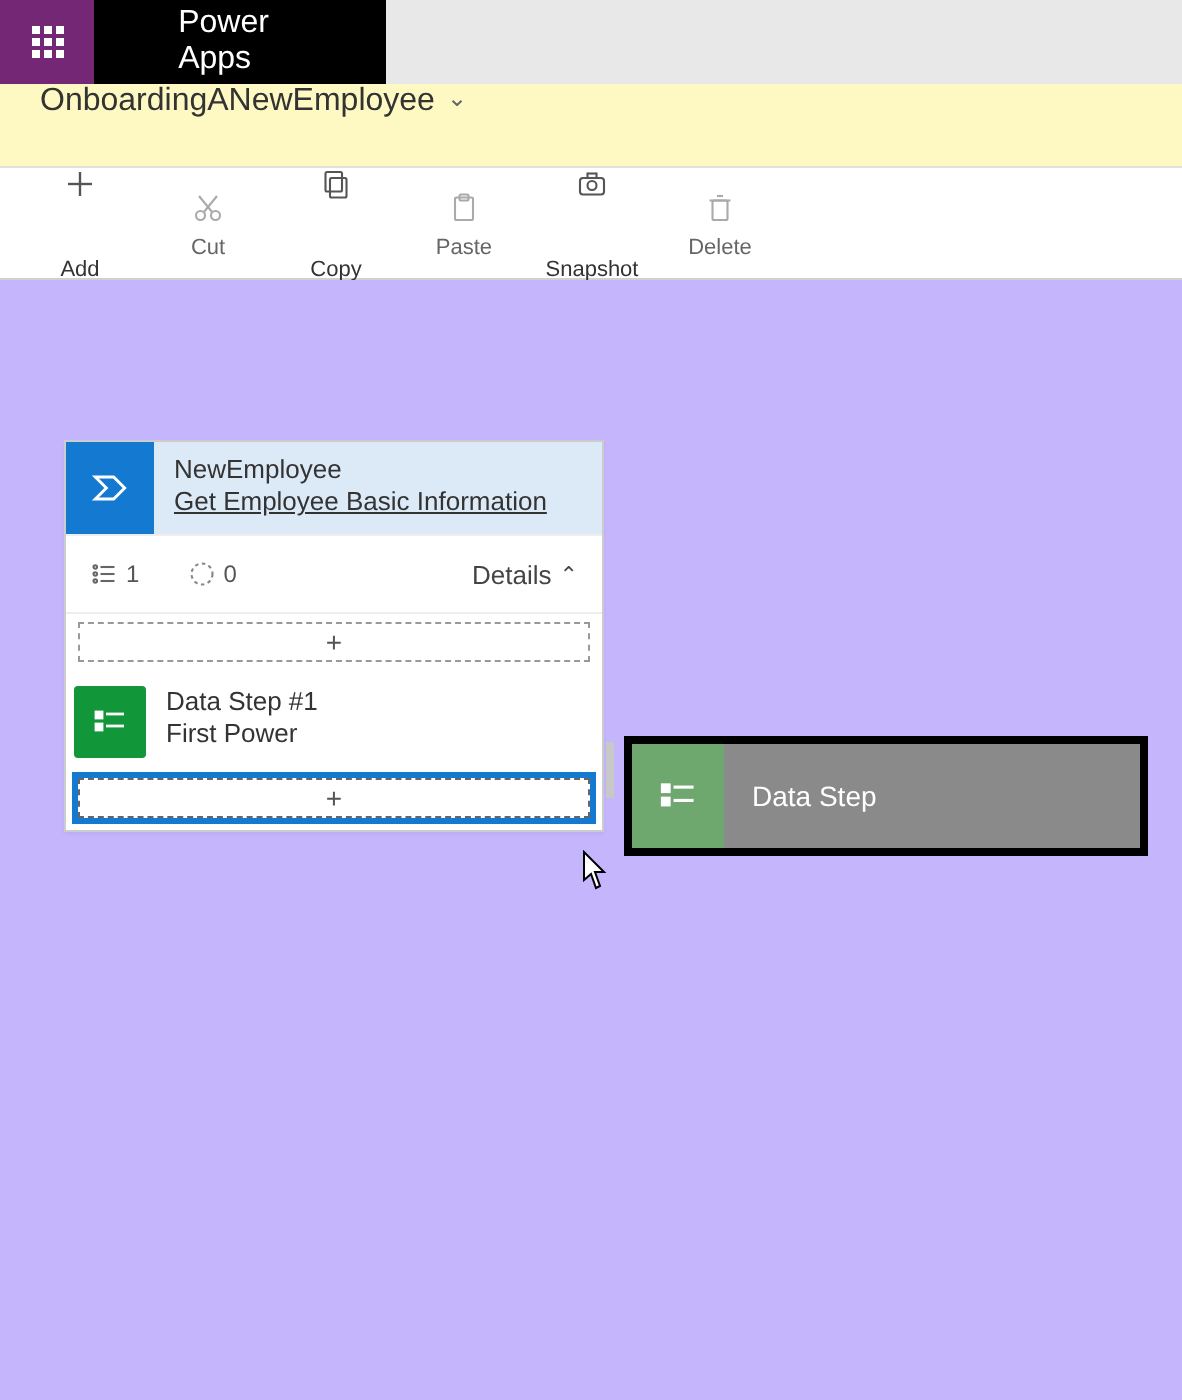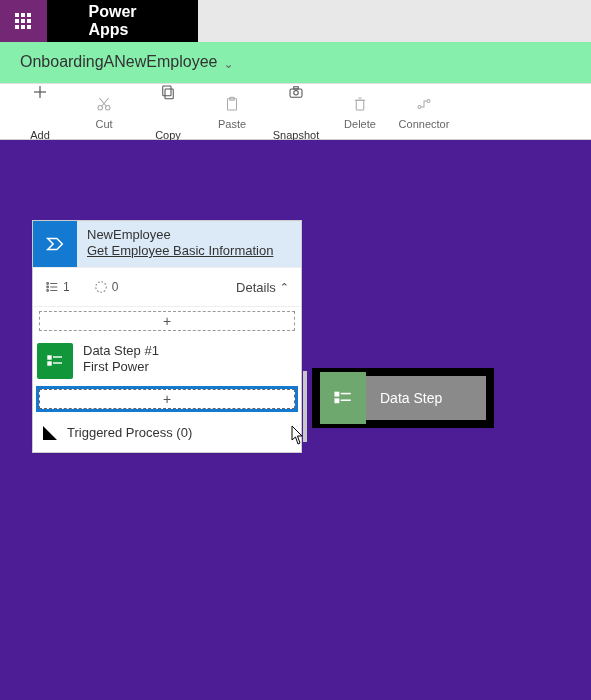--- a/index.html
+++ b/index.html
@@ -3,37 +3,37 @@
 <meta charset="utf-8">
 <style>
 * { box-sizing: border-box; margin: 0; padding: 0; font-family: "Segoe UI", Arial, sans-serif; }
 body { width: 591px; height: 700px; background: #e8e8e8; overflow: hidden; position: relative; }
 
 
 .topbar { height: 42px; background: #000; display: flex; align-items: center; color: #fff; }
 .waffle { width: 48px; height: 42px; background: #742774; display: flex; align-items: center; justify-content: center; }
 .waffle-grid { width: 16px; height: 16px; display: grid; grid-template-columns: repeat(3,4px); grid-template-rows: repeat(3,4px); gap: 2px; }
 .waffle-grid span { background: #fff; }
-.app-title { padding: 0 20px; font-size: 16px; font-weight: 700; color: #fff; margin-left: 22px; }
+.app-title { padding: 0 20px; font-size: 16px; font-weight: 400; color: #fff; margin-left: 22px; }
 .topbar-right { width: 406px; height: 42px; background: #e8e8e8; margin-left: auto; }
 
 
-.crumbbar { height: 42px; background: #86efac; display: flex; align-items: flex-end; padding: 12px 20px; border-bottom: 1px solid #e0e0e0; }
+.crumbbar { height: 42px; background: #fef9c3; display: flex; align-items: flex-start; padding: 0 20px; border-bottom: 1px solid #e0e0e0; }
 .crumb { font-size: 16px; color: #333; }
 .chevron-sm { margin-left: 6px; color: #666; font-size: 12px; }
 
 
 .toolbar { height: 56px; background: #fff; display: flex; align-items: center; padding: 0 8px; border-bottom: 1px solid #d0d0d0; }
 .tool-btn { display: flex; flex-direction: column; align-items: center; justify-content: center; width: 64px; height: 56px; color: #666; font-size: 11px; cursor: pointer; }
 .tool-btn.enabled { color: #333; gap: 24px; }
 .tool-ico { width: 20px; height: 20px; display: flex; align-items: center; justify-content: center; margin-bottom: 4px; }
 .tool-ico svg { width: 18px; height: 18px; }
 
 
-.canvas { position: relative; width: 100%; height: calc(700px - 42px - 42px - 56px); background: #4c1d95; }
+.canvas { position: relative; width: 100%; height: calc(700px - 42px - 42px - 56px); background: #c4b5fd; }
 
 
 .card { position: absolute; left: 32px; top: 80px; width: 270px; background: #fff; border: 1px solid #ccc; box-shadow: 0 1px 2px rgba(0,0,0,0.05); }
 .card-head { display: flex; background: #dce9f6; }
 .card-head-ico { width: 44px; height: 46px; background: #1479d0; display: flex; align-items: center; justify-content: center; }
 .card-head-txt { padding: 6px 10px; font-size: 13px; color: #333; line-height: 1.25; flex: 1; }
 .card-head-txt .title { font-weight: 400; }
 .card-head-txt .sub { font-weight: 400; text-decoration: underline; }
 .card-stats { height: 40px; display: flex; align-items: center; padding: 0 12px; border-bottom: 1px solid #eee; border-top: 1px solid #eee; }
 .stat { display: flex; align-items: center; margin-right: 24px; font-size: 12px; color: #555; }
@@ -46,21 +46,21 @@
 .data-step-row { display: flex; align-items: flex-start; padding: 6px 4px; }
 .ds-ico { width: 36px; height: 36px; background: #119639; border-radius: 2px; display: flex; align-items: center; justify-content: center; margin-right: 10px; }
 .ds-txt { font-size: 13px; color: #333; line-height: 1.25; }
 .dashed-row.sel { border: 1px dashed #666; outline: 3px solid #1479d0; outline-offset: 0; }
 .trig-row { display: flex; align-items: center; padding: 10px 6px 12px 6px; font-size: 13px; color: #333; }
 .tri-ico { width: 0; height: 0; border-left: 14px solid #000; border-top: 14px solid transparent; transform: rotate(0deg); margin-right: 10px; margin-left: 4px; }
 
 .scroll-hint { position: absolute; right: -6px; top: 60px; bottom: 10px; width: 4px; background: #c8c8c8; }
 
 
-.drag-tile { position: absolute; left: 312px; top: 228px; width: 182px; height: 60px; border: 8px solid #000000; display: flex; align-items: center; background: #8a8a8a; }
+.drag-tile { position: absolute; left: 312px; top: 228px; width: 262px; height: 60px; border: 4px solid #000000; display: flex; align-items: center; background: #8a8a8a; }
 .drag-ico { width: 46px; height: 52px; background: #6fa86f; display: flex; align-items: center; justify-content: center; }
 .drag-label { color: #fff; font-size: 14px; padding-left: 14px; }
 
 
 .cursor { position: absolute; left: 291px; top: 285px; width: 14px; height: 20px; pointer-events: none; }
 .cursor svg { width: 14px; height: 20px; }
 
 
 .list-icon rect, .list-icon line { stroke: #fff; }
 </style>
@@ -141,30 +141,20 @@
   </div>
   <div class="tool-btn">
     <div class="tool-ico">
       <svg viewBox="0 0 24 24" fill="none" stroke="#aaa" stroke-width="1.4">
           <rect x="7" y="7" width="10" height="13" rx="1"></rect>
           <line x1="5" y1="7" x2="19" y2="7"></line>
           <line x1="10" y1="4" x2="14" y2="4"></line>
         </svg>
     </div>
     <span>Delete</span>
-  </div>
-  <div class="tool-btn">
-    <div class="tool-ico">
-      <svg viewBox="0 0 24 24" fill="none" stroke="#aaa" stroke-width="1.4">
-          <circle cx="6" cy="16" r="2"></circle>
-          <circle cx="18" cy="8" r="2"></circle>
-          <path d="M8 16 H12 V8 H16"></path>
-        </svg>
-    </div>
-    <span>Connector</span>
   </div>
 </div>
 
 <div class="canvas">
 
   <div class="card">
     <div class="card-head">
       <div class="card-head-ico">
         <svg width="22" height="22" viewBox="0 0 24 24" fill="none">
             <path d="M4 6 L14 6 L20 12 L14 18 L4 18 L10 12 Z" stroke="#fff" stroke-width="1.6" fill="none"></path>
@@ -217,24 +207,20 @@
         <div class="ds-txt">
           <div>Data Step #1</div>
           <div>First Power</div>
         </div>
       </div>
 
       <div class="dashed-row sel">
         <span>+</span>
       </div>
 
-      <div class="trig-row">
-        <div class="tri-ico"></div>
-        <span>Triggered Process (0)</span>
-      </div>
 
       <div class="scroll-hint"></div>
     </div>
   </div>
 
   <div class="drag-tile">
     <div class="drag-ico">
       <svg class="list-icon" width="20" height="20" viewBox="0 0 18 18" fill="none" stroke="#fff" stroke-width="1.4">
           <rect x="2" y="4" width="3" height="3" fill="#fff"></rect>
           <line x1="7" y1="5" x2="16" y2="5"></line>

